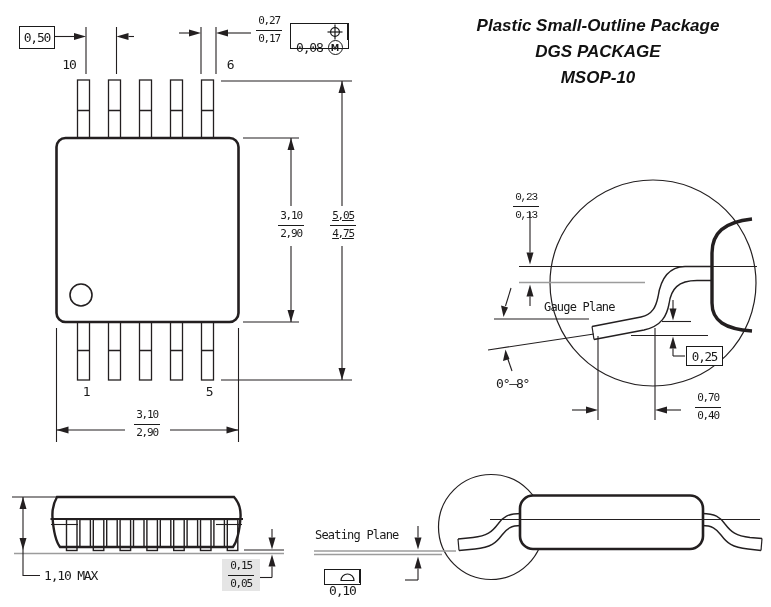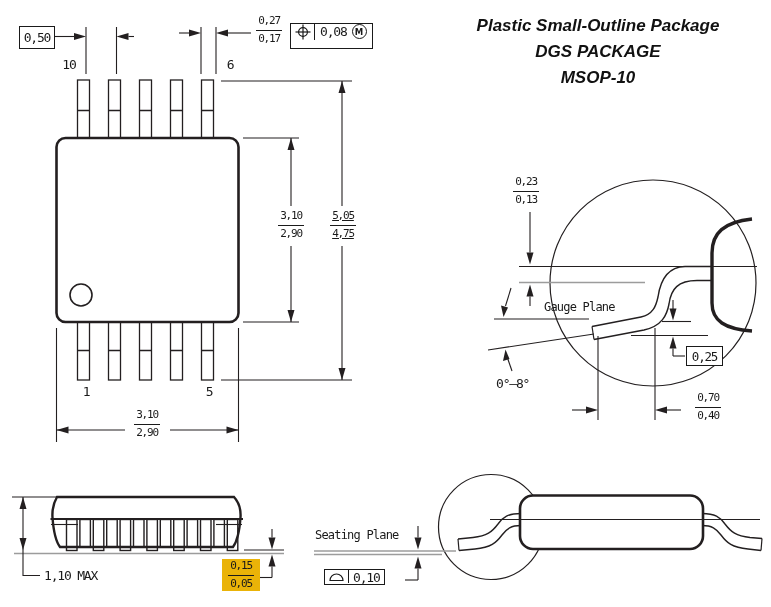--- a/index.html
+++ b/index.html
@@ -7,22 +7,22 @@
          font-family:"DejaVu Sans Mono", monospace;color:#1a1a1a;}
   #lineart{position:absolute;left:0;top:0;}
   .lbl{position:absolute;font-size:13px;letter-spacing:-1.2px;white-space:pre;line-height:15px;}
   .planelbl{position:absolute;font-size:12px;letter-spacing:-0.8px;white-space:pre;}
   .frac{position:absolute;display:flex;flex-direction:column;align-items:center;
         font-size:11px;letter-spacing:-1.2px;line-height:14.5px;}
   .frac .num{display:block;border-bottom:1.4px solid #1a1a1a;padding:0 2px 1px 2px;}
   .frac .den{display:block;padding:1px 2px 0 2px;}
   .boxedval{position:absolute;display:flex;align-items:center;justify-content:center;
             border:1.5px solid #1a1a1a;font-size:13px;letter-spacing:-1.2px;background:#fff;}
-  .fcf{position:absolute;display:flex;align-items:flex-start;border:1.6px solid #1a1a1a;
-       background:#fff;box-sizing:border-box;}
+  .fcf{position:absolute;display:flex;align-items:flex-end;border:1.6px solid #1a1a1a;
+       background:#fff;box-sizing:border-box;flex-direction:column;}
   .fcf .cell{display:flex;align-items:center;justify-content:center;}
   .fcf .cell.sym{border-right:1.6px solid #1a1a1a;}
   .fcf .val{font-size:13px;letter-spacing:-1.2px;padding:0 5px;display:flex;align-items:center;gap:5px;}
   .circledM{width:13px;height:13px;border:1.2px solid #1a1a1a;border-radius:50%;
             display:inline-flex;align-items:center;justify-content:center;
             font-size:8.5px;font-weight:bold;letter-spacing:0;
             font-family:"DejaVu Sans", sans-serif;}
   #titleblock{position:absolute;left:430px;top:13px;width:336px;text-align:center;
               font-family:"Liberation Sans", sans-serif;font-style:italic;font-weight:bold;
               font-size:17px;line-height:26px;color:#111;}
@@ -259,41 +259,41 @@
 <div class="frac" style="left:325px;top:209px;width:36px;background:#fff;text-decoration:underline;">
   <span class="num">5,05</span>
   <span class="den">4,75</span>
 </div>
 
 <div class="frac" style="left:128px;top:408px;width:38px;background:#fff;">
   <span class="num">3,10</span>
   <span class="den">2,90</span>
 </div>
 
-<div class="frac" style="left:508px;top:175px;width:36px;">
+<div class="frac" style="left:508px;top:190px;width:36px;font-family:Liberation Mono, monospace;">
   <span class="num">0,23</span>
   <span class="den">0,13</span>
 </div>
 
 <div class="planelbl" style="left:544px;top:300px;">Gauge Plane</div>
 
 <div class="boxedval" style="left:686px;top:346px;width:35px;height:18px;border-width:1.3px;font-size:12.5px;">
   <span>0,25</span>
 </div>
 
 <div class="lbl" style="left:496px;top:376px;">0°–8°</div>
 
 <div class="frac" style="left:689px;top:391px;width:38px;">
   <span class="num">0,70</span>
   <span class="den">0,40</span>
 </div>
 
 <div class="lbl" style="left:44px;top:568px;">1,10 MAX</div>
 
-<div class="frac" style="left:222px;top:559px;width:38px;background:#eab308;">
+<div class="frac" style="left:222px;top:559px;width:38px;background:#e5e5e5;">
   <span class="num">0,15</span>
   <span class="den">0,05</span>
 </div>
 
 <div class="planelbl" style="left:315px;top:528px;">Seating Plane</div>
 
 <div class="fcf" style="left:324px;top:569px;height:16px;border-width:1.4px;">
   <div class="cell sym" style="width:23px;border-right-width:1.4px;">
     <svg width="17" height="13" viewBox="0 0 17 13" fill="none" stroke="#1a1a1a" stroke-width="1.2">
       <path d="M2,10.5 A6.5,6.5 0 0 1 15,10.5 Z"></path>

